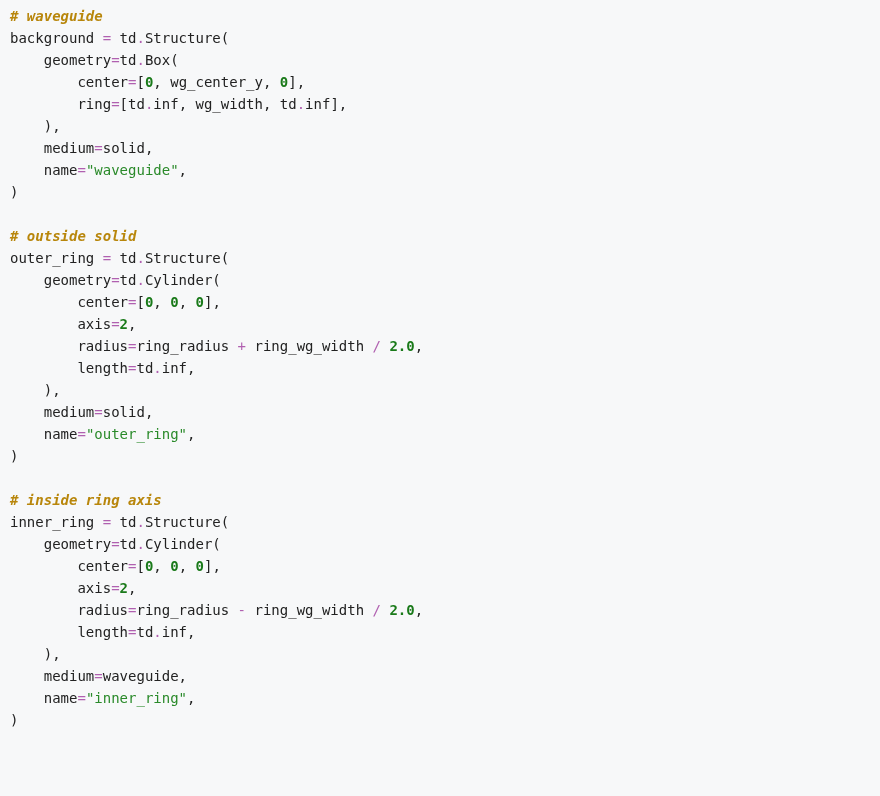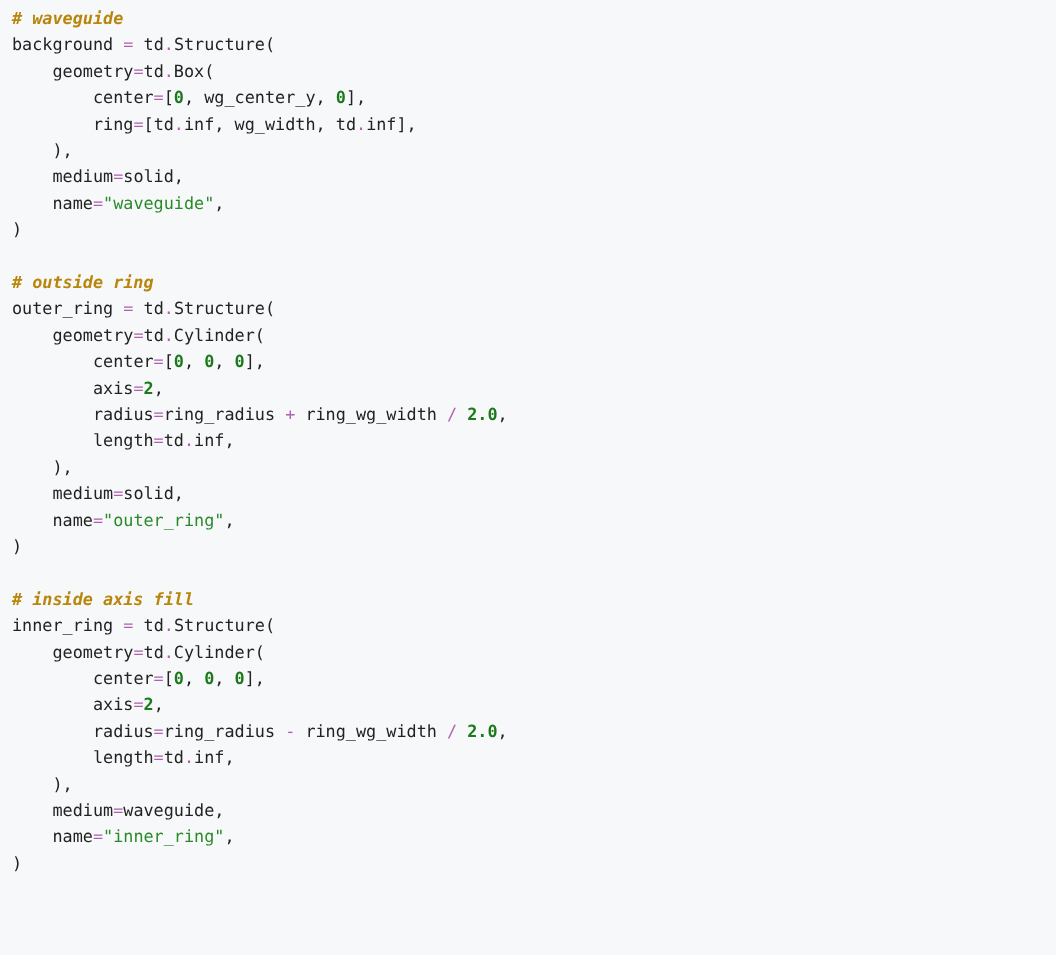--- a/index.html
+++ b/index.html
@@ -36,33 +36,33 @@
 <pre class="code"><span class="c"># waveguide</span>
 <span class="id">background</span> <span class="op">=</span> <span class="id">td</span><span class="op">.</span><span class="id">Structure</span><span class="id">(</span>
     <span class="id">geometry</span><span class="op">=</span><span class="id">td</span><span class="op">.</span><span class="id">Box</span><span class="id">(</span>
         <span class="id">center</span><span class="op">=</span><span class="sq">[</span><span class="n">0</span><span class="id">,</span> <span class="id">wg_center_y</span><span class="id">,</span> <span class="n">0</span><span class="sq">]</span><span class="id">,</span>
         <span class="id">ring</span><span class="op">=</span><span class="sq">[</span><span class="id">td</span><span class="op">.</span><span class="id">inf</span><span class="id">,</span> <span class="id">wg_width</span><span class="id">,</span> <span class="id">td</span><span class="op">.</span><span class="id">inf</span><span class="sq">]</span><span class="id">,</span>
     <span class="id">)</span><span class="id">,</span>
     <span class="id">medium</span><span class="op">=</span><span class="id">solid</span><span class="id">,</span>
     <span class="id">name</span><span class="op">=</span><span class="s">"waveguide"</span><span class="id">,</span>
 <span class="id">)</span>
 
-<span class="c"># outside ring</span>
+<span class="c"># outside solid</span>
 <span class="id">outer_ring</span> <span class="op">=</span> <span class="id">td</span><span class="op">.</span><span class="id">Structure</span><span class="id">(</span>
     <span class="id">geometry</span><span class="op">=</span><span class="id">td</span><span class="op">.</span><span class="id">Cylinder</span><span class="id">(</span>
         <span class="id">center</span><span class="op">=</span><span class="sq">[</span><span class="n">0</span><span class="id">,</span> <span class="n">0</span><span class="id">,</span> <span class="n">0</span><span class="sq">]</span><span class="id">,</span>
         <span class="id">axis</span><span class="op">=</span><span class="n">2</span><span class="id">,</span>
         <span class="id">radius</span><span class="op">=</span><span class="id">ring_radius</span> <span class="op">+</span> <span class="id">ring_wg_width</span> <span class="op">/</span> <span class="f">2.0</span><span class="id">,</span>
         <span class="id">length</span><span class="op">=</span><span class="id">td</span><span class="op">.</span><span class="id">inf</span><span class="id">,</span>
     <span class="id">)</span><span class="id">,</span>
     <span class="id">medium</span><span class="op">=</span><span class="id">solid</span><span class="id">,</span>
     <span class="id">name</span><span class="op">=</span><span class="s">"outer_ring"</span><span class="id">,</span>
 <span class="id">)</span>
 
-<span class="c"># inside axis fill</span>
+<span class="c"># inside ring axis</span>
 <span class="id">inner_ring</span> <span class="op">=</span> <span class="id">td</span><span class="op">.</span><span class="id">Structure</span><span class="id">(</span>
     <span class="id">geometry</span><span class="op">=</span><span class="id">td</span><span class="op">.</span><span class="id">Cylinder</span><span class="id">(</span>
         <span class="id">center</span><span class="op">=</span><span class="sq">[</span><span class="n">0</span><span class="id">,</span> <span class="n">0</span><span class="id">,</span> <span class="n">0</span><span class="sq">]</span><span class="id">,</span>
         <span class="id">axis</span><span class="op">=</span><span class="n">2</span><span class="id">,</span>
         <span class="id">radius</span><span class="op">=</span><span class="id">ring_radius</span> <span class="op">-</span> <span class="id">ring_wg_width</span> <span class="op">/</span> <span class="f">2.0</span><span class="id">,</span>
         <span class="id">length</span><span class="op">=</span><span class="id">td</span><span class="op">.</span><span class="id">inf</span><span class="id">,</span>
     <span class="id">)</span><span class="id">,</span>
     <span class="id">medium</span><span class="op">=</span><span class="id">waveguide</span><span class="id">,</span>
     <span class="id">name</span><span class="op">=</span><span class="s">"inner_ring"</span><span class="id">,</span>
 <span class="id">)</span>

